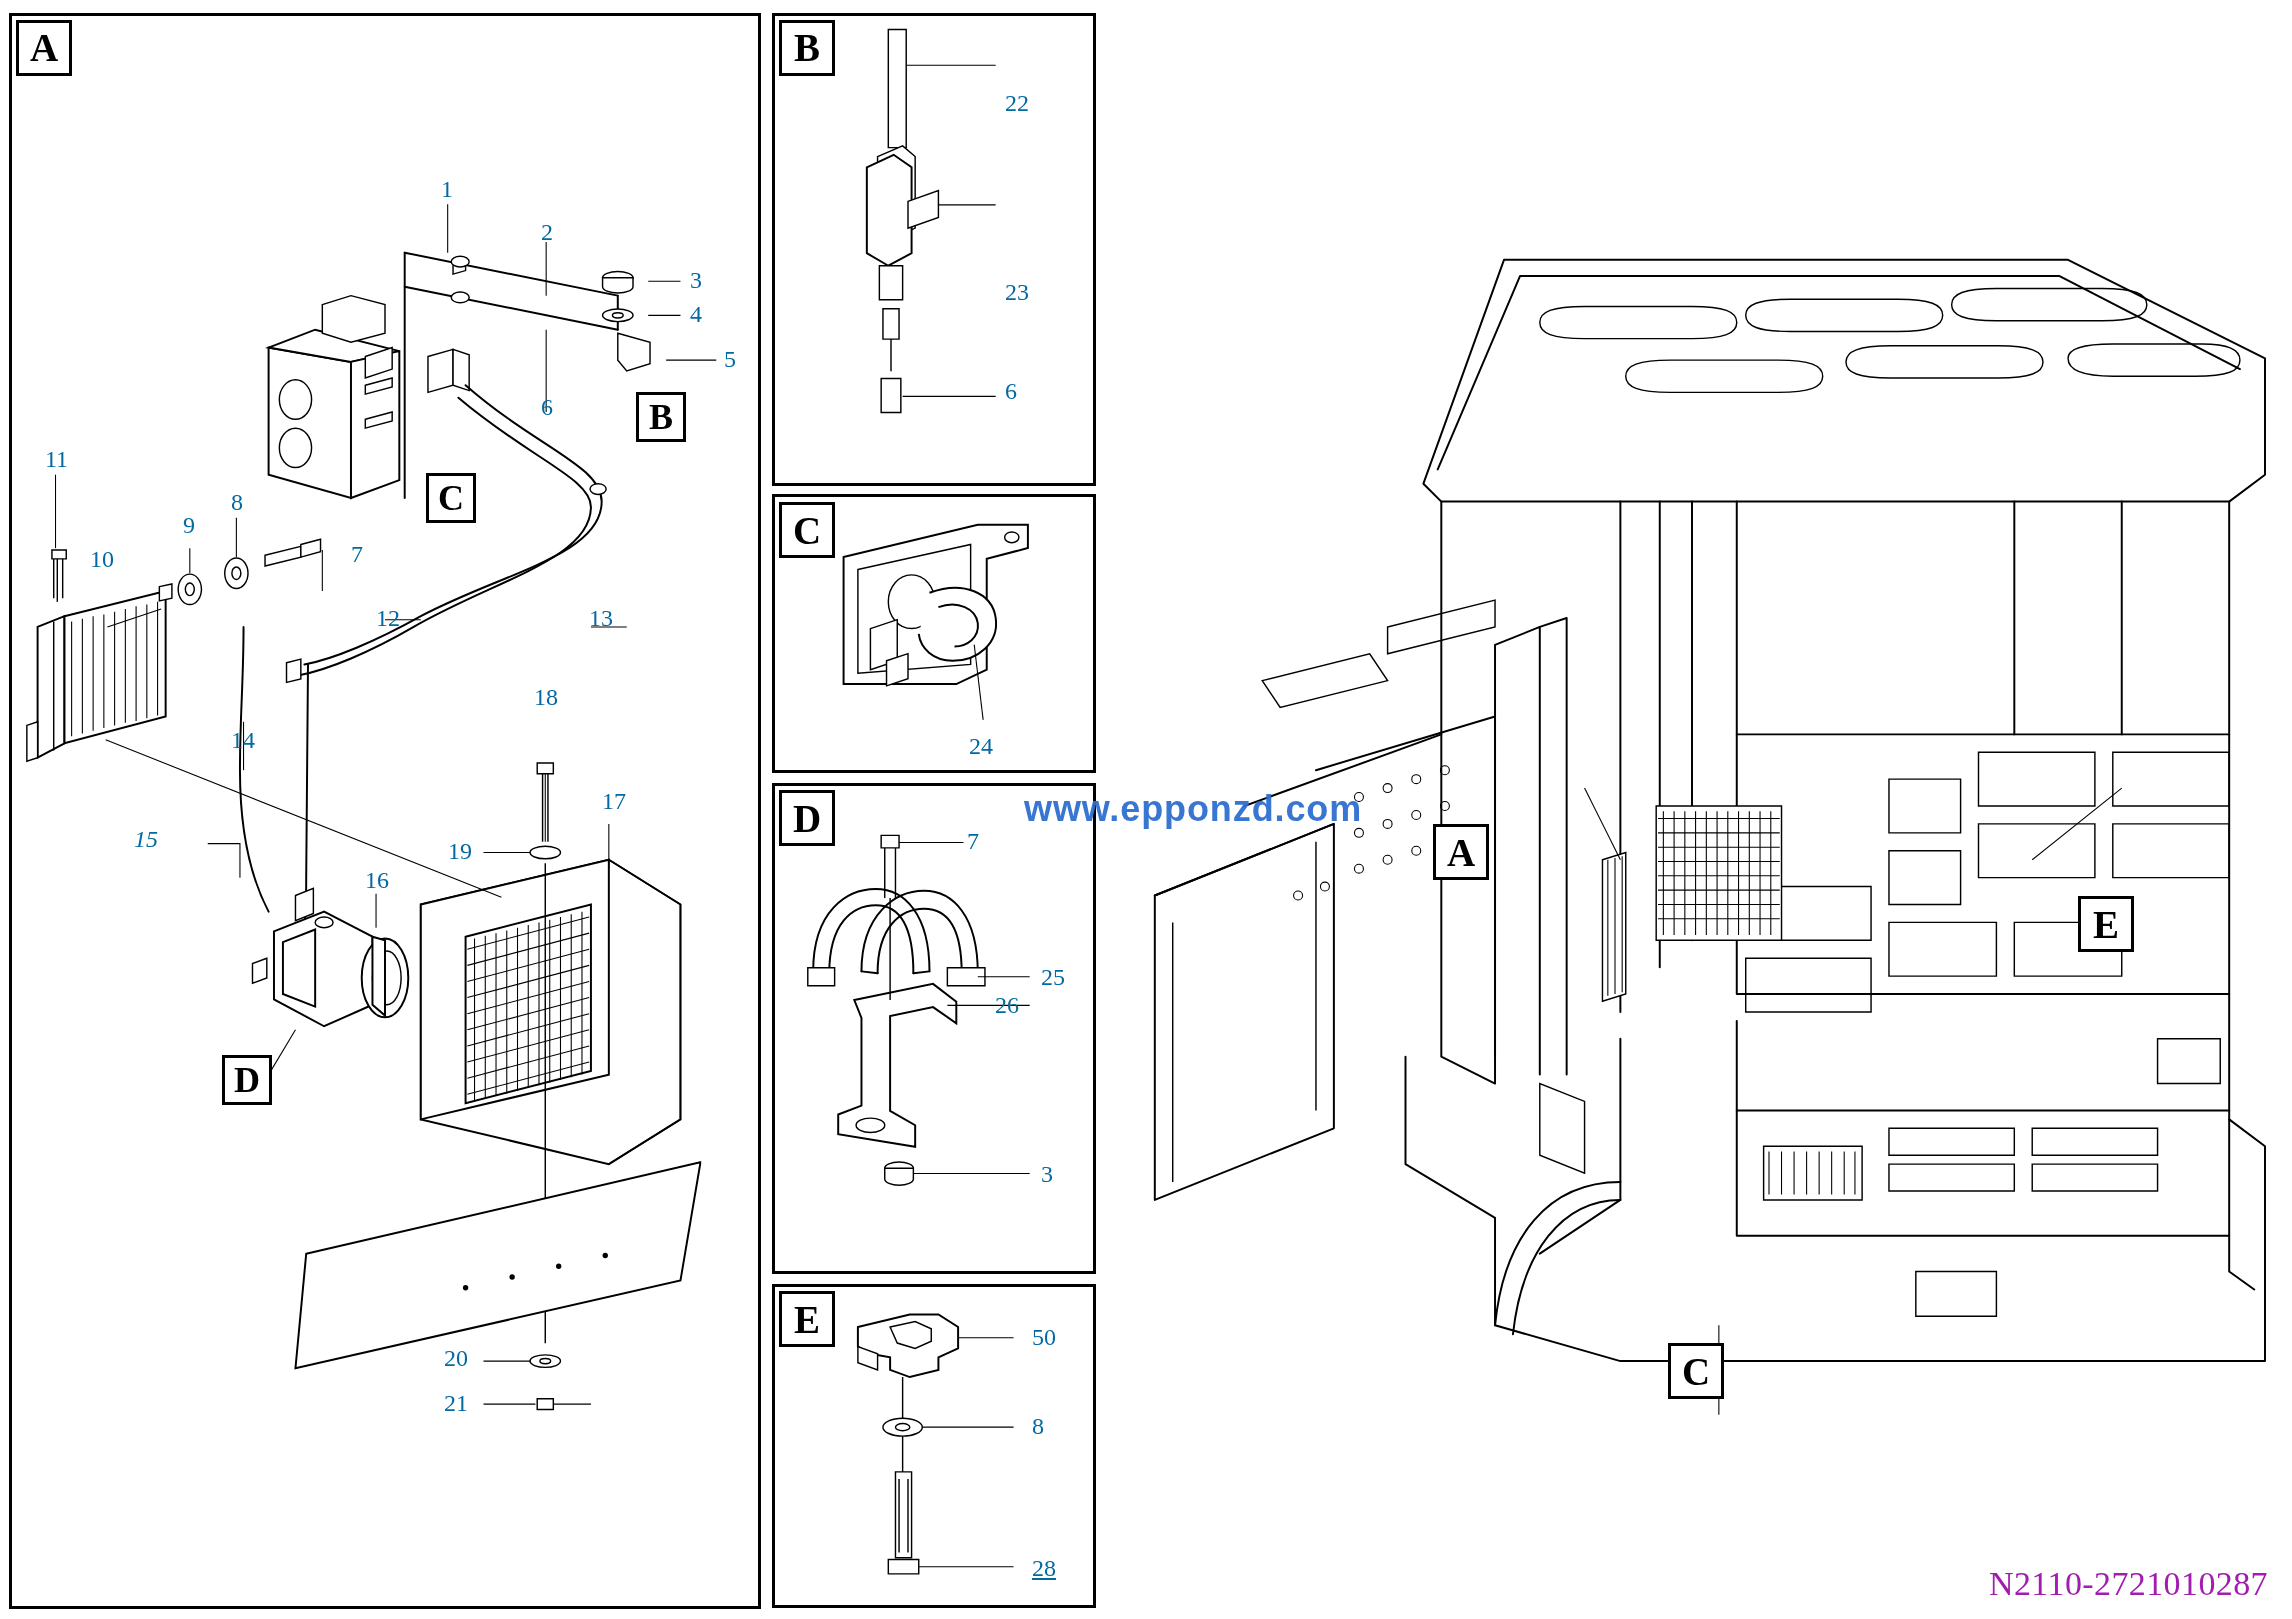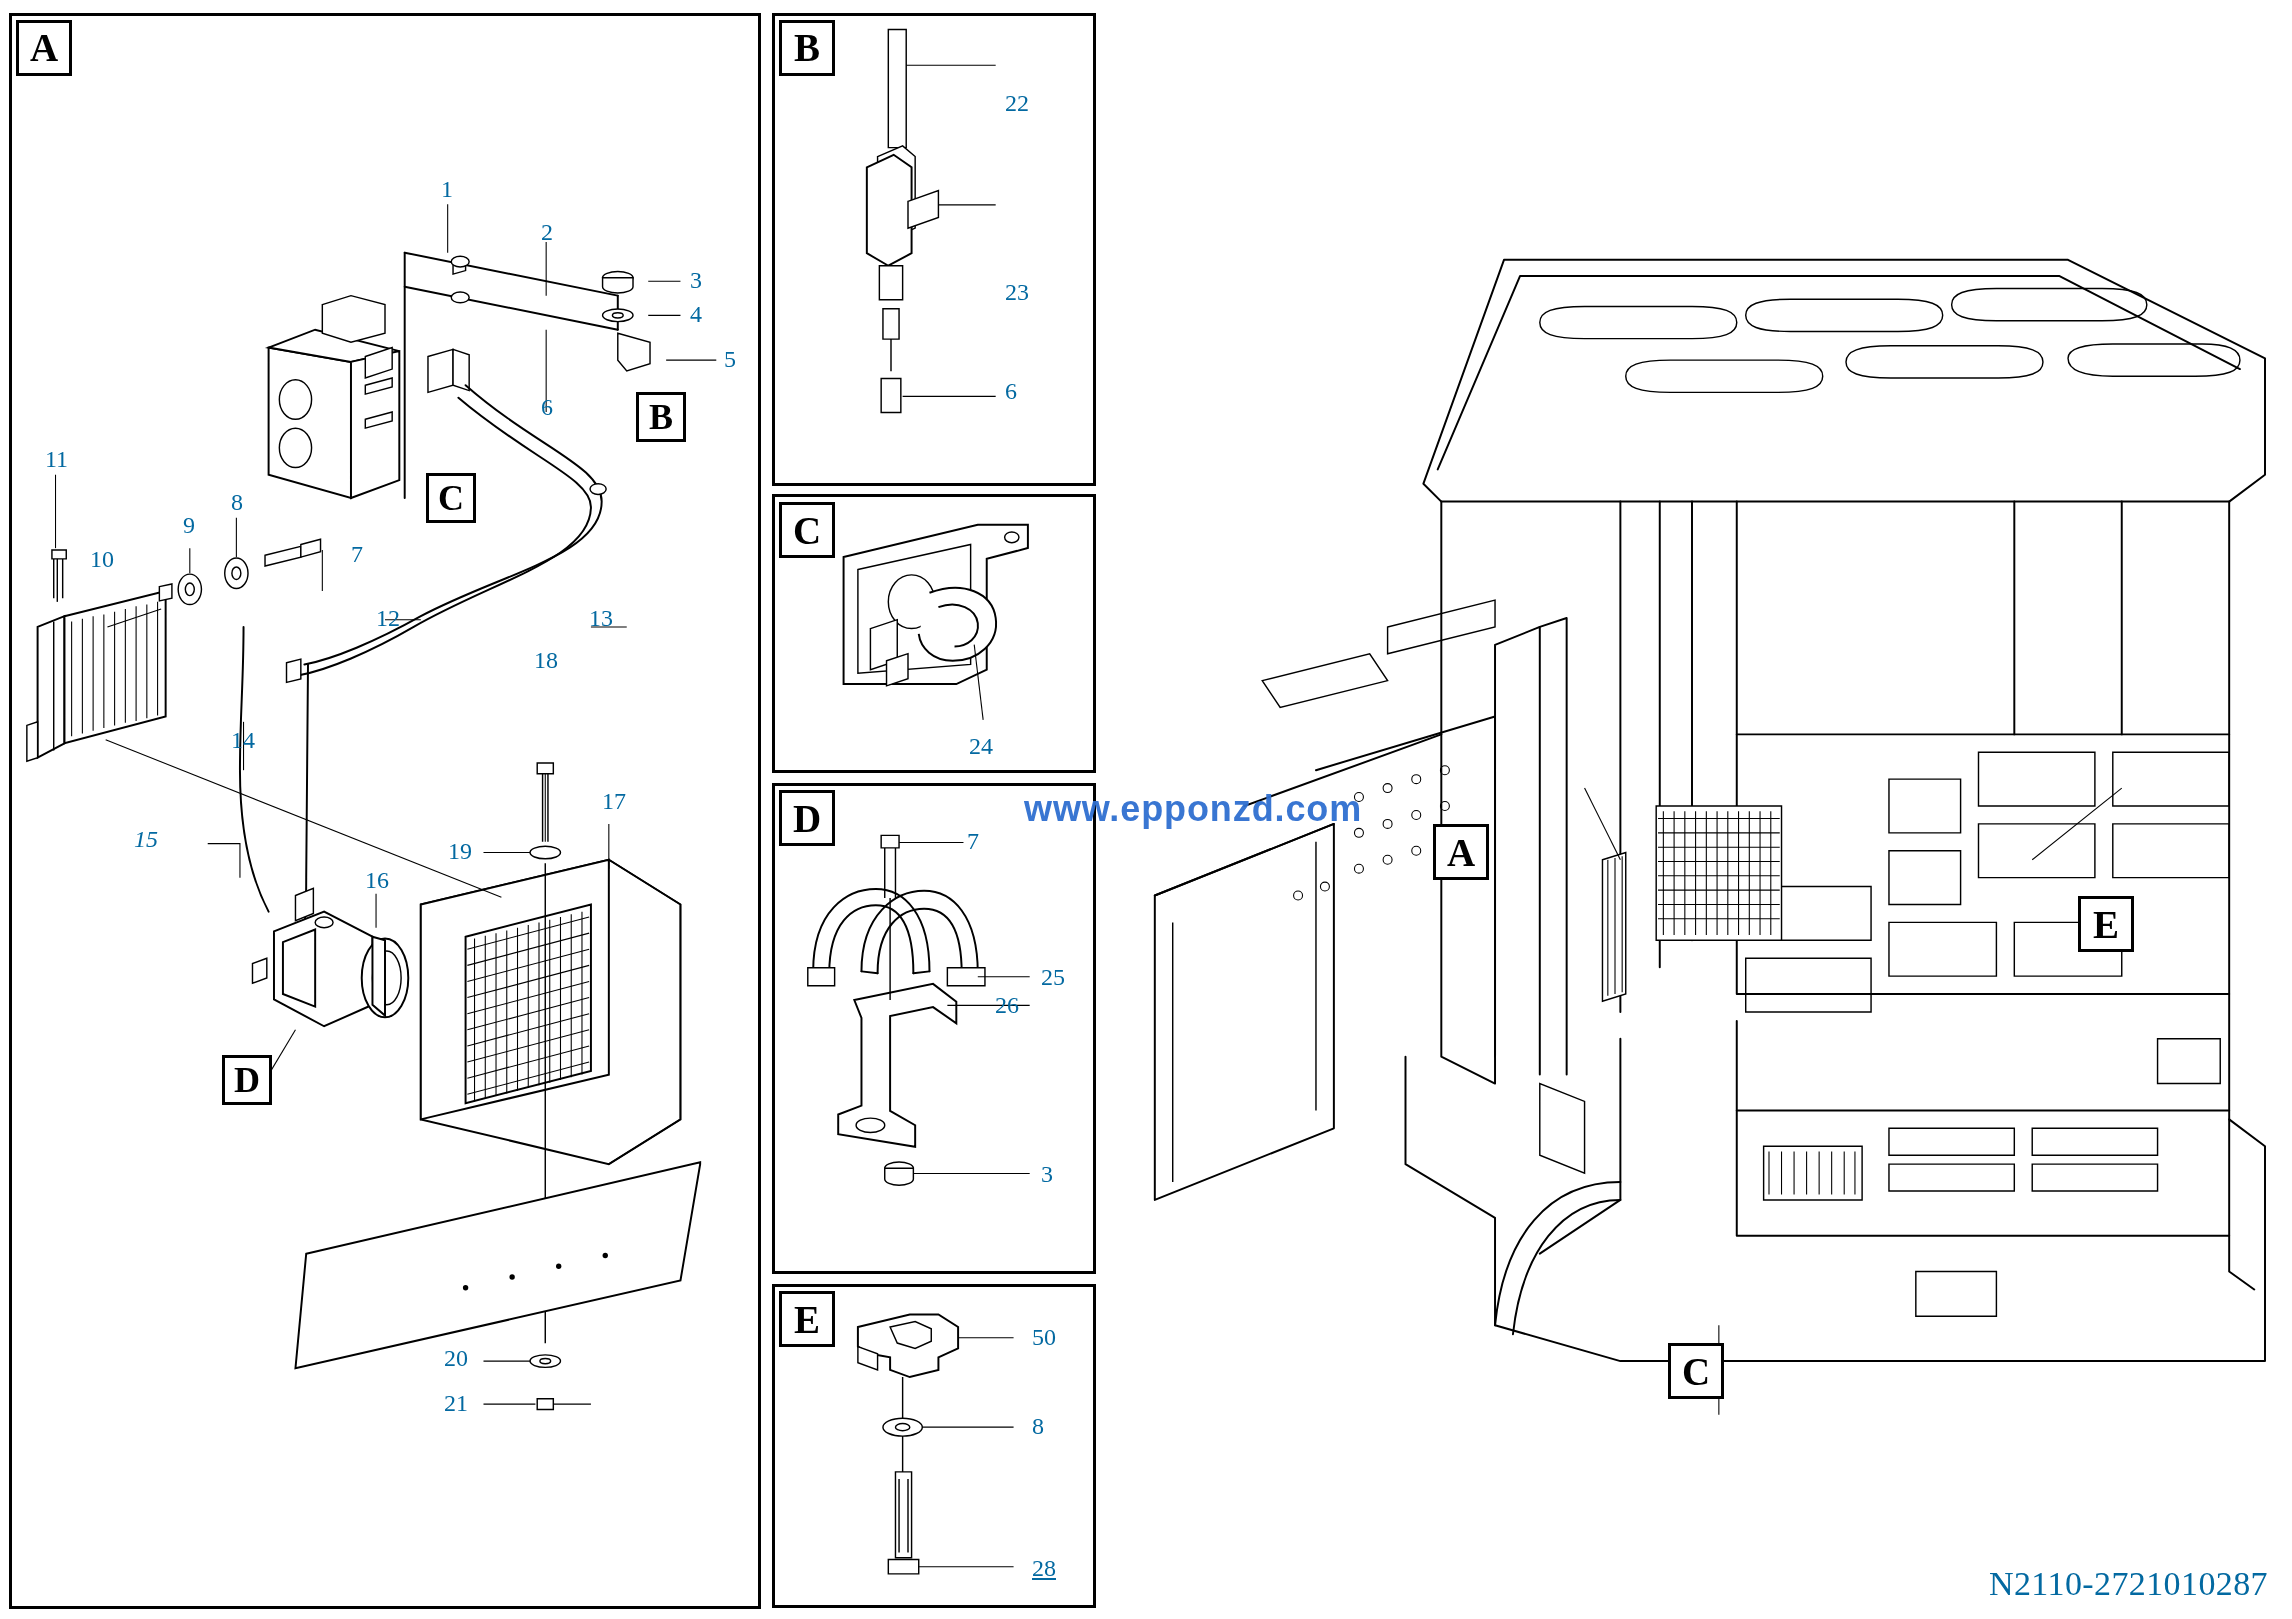--- a/index.html
+++ b/index.html
@@ -18,21 +18,21 @@
   .num{position:absolute;font-size:24px;font-family:"Liberation Serif",serif;color:#0369a1;white-space:nowrap;}
 
   
   .ln{position:absolute;background:#000;}
   .lnv{width:2px;}
 
   
   .watermark{position:absolute;left:981px;top:788px;font-size:36px;font-weight:bold;color:#2f6fd0;font-family:"Liberation Sans",sans-serif;letter-spacing:0.9px;opacity:.95;margin-left:43px;}
 
   
-  .doccode{position:absolute;right:25px;bottom:16px;font-size:34px;font-family:"Liberation Serif",serif;color:#0369a1;letter-spacing:0.4px;}
+  .doccode{position:absolute;right:25px;bottom:16px;font-size:34px;font-family:"Liberation Serif",serif;color:#a21caf;letter-spacing:0.4px;}
 
   svg{position:absolute;left:0;top:0;overflow:visible;}
   .st{fill:none;stroke:#000;stroke-width:2.2;stroke-linejoin:round;stroke-linecap:round;}
   .st1{fill:none;stroke:#000;stroke-width:1.6;}
   .stf{fill:#fff;stroke:#000;stroke-width:2.2;}
   .stf1{fill:#fff;stroke:#000;stroke-width:1.6;}
   .thin{fill:none;stroke:#000;stroke-width:1.2;}
 </style>
 </head>
 <body>
@@ -198,21 +198,21 @@
   <div class="num" style="left:231px;top:489px;"><span>8</span></div>
   <div class="num" style="left:183px;top:512px;"><span>9</span></div>
   <div class="num" style="left:90px;top:546px;"><span>10</span></div>
   <div class="num" style="left:45px;top:446px;"><span>11</span></div>
   <div class="num" style="left:376px;top:605px;"><span>12</span></div>
   <div class="num" style="left:589px;top:605px;"><span>13</span></div>
   <div class="num" style="left:231px;top:727px;"><span>14</span></div>
   <div class="num" style="left:134px;top:826px;font-style:italic;"><span>15</span></div>
   <div class="num" style="left:365px;top:867px;"><span>16</span></div>
   <div class="num" style="left:602px;top:788px;"><span>17</span></div>
-  <div class="num" style="left:534px;top:647px;"><span>18</span></div>
+  <div class="num" style="left:534px;top:684px;"><span>18</span></div>
   <div class="num" style="left:448px;top:838px;text-align:center;"><span>19</span></div>
   <div class="num" style="left:444px;top:1345px;"><span>20</span></div>
   <div class="num" style="left:444px;top:1390px;"><span>21</span></div>
 
   <div class="letterbox lb-md" style="left:636px;top:392px;">
       <span>B</span>
     </div>
   <div class="letterbox lb-md" style="left:426px;top:473px;">
       <span>C</span>
     </div>

